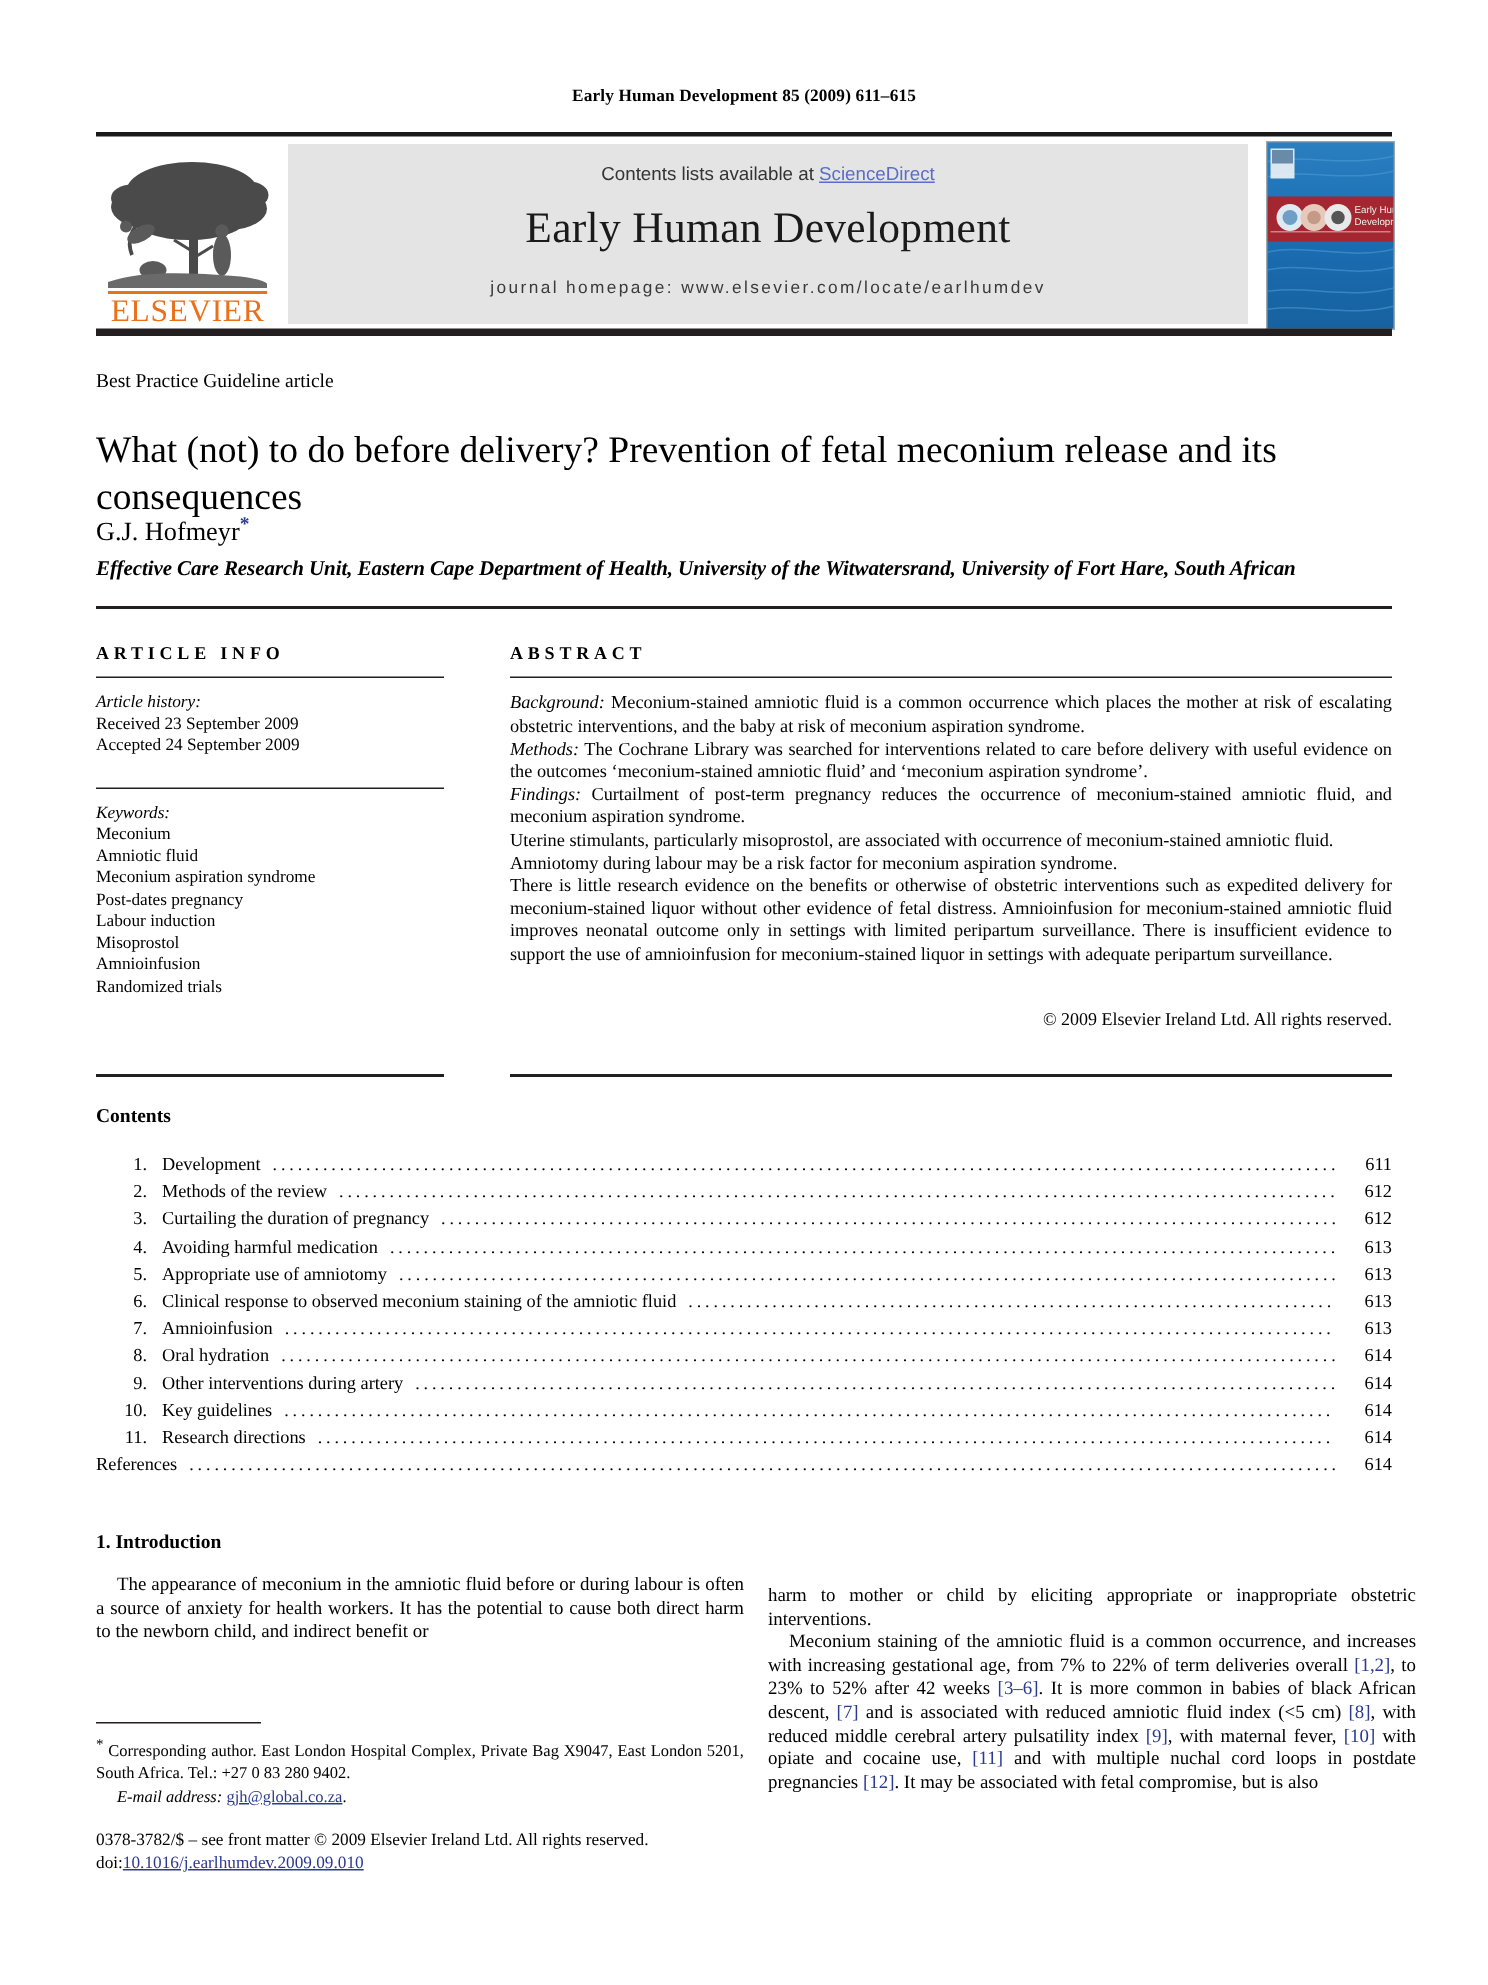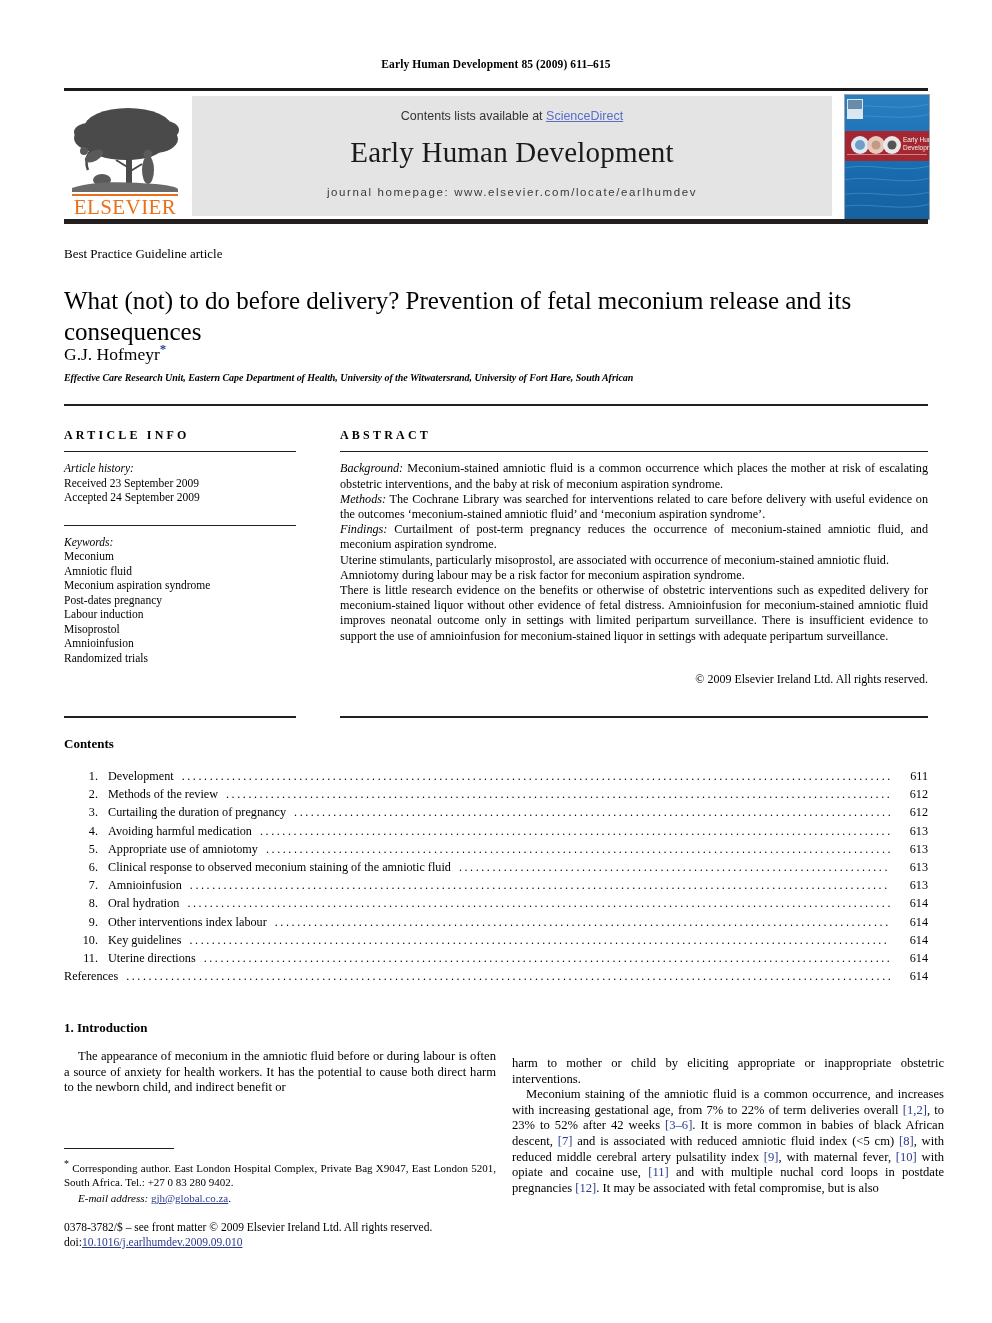--- a/index.html
+++ b/index.html
@@ -126,21 +126,21 @@
   .authors .star {
     color: #2b3a8f;
     font-size: 13px;
     vertical-align: super;
     font-weight: bold;
   }
   .affiliation {
     position: absolute;
     left: 64px; top: 372px;
     width: 840px;
-    font-size: 10px;
+    font-size: 14px;
     font-style: italic;
     font-weight: bold;
     letter-spacing: -0.05px;
   }
 
   
   .rule-wide {
     position: absolute;
     left: 64px; top: 404px;
     width: 864px;
@@ -497,33 +497,33 @@
         <span class="toc-page">613</span>
       </div>
       <div class="toc-row">
         <span class="toc-num">8.</span>
         <span class="toc-label">Oral hydration</span>
         <span class="toc-dots">............................................................................................................................................................................................................................</span>
         <span class="toc-page">614</span>
       </div>
       <div class="toc-row">
         <span class="toc-num">9.</span>
-        <span class="toc-label">Other interventions index labour</span>
+        <span class="toc-label">Other interventions during artery</span>
         <span class="toc-dots">............................................................................................................................................................................................................................</span>
         <span class="toc-page">614</span>
       </div>
       <div class="toc-row">
         <span class="toc-num">10.</span>
         <span class="toc-label">Key guidelines</span>
         <span class="toc-dots">............................................................................................................................................................................................................................</span>
         <span class="toc-page">614</span>
       </div>
       <div class="toc-row">
         <span class="toc-num">11.</span>
-        <span class="toc-label">Uterine directions</span>
+        <span class="toc-label">Research directions</span>
         <span class="toc-dots">............................................................................................................................................................................................................................</span>
         <span class="toc-page">614</span>
       </div>
       <div class="toc-row refs">
         <span class="toc-num"></span>
         <span class="toc-label">References</span>
         <span class="toc-dots">............................................................................................................................................................................................................................</span>
         <span class="toc-page">614</span>
       </div>
     </div>

